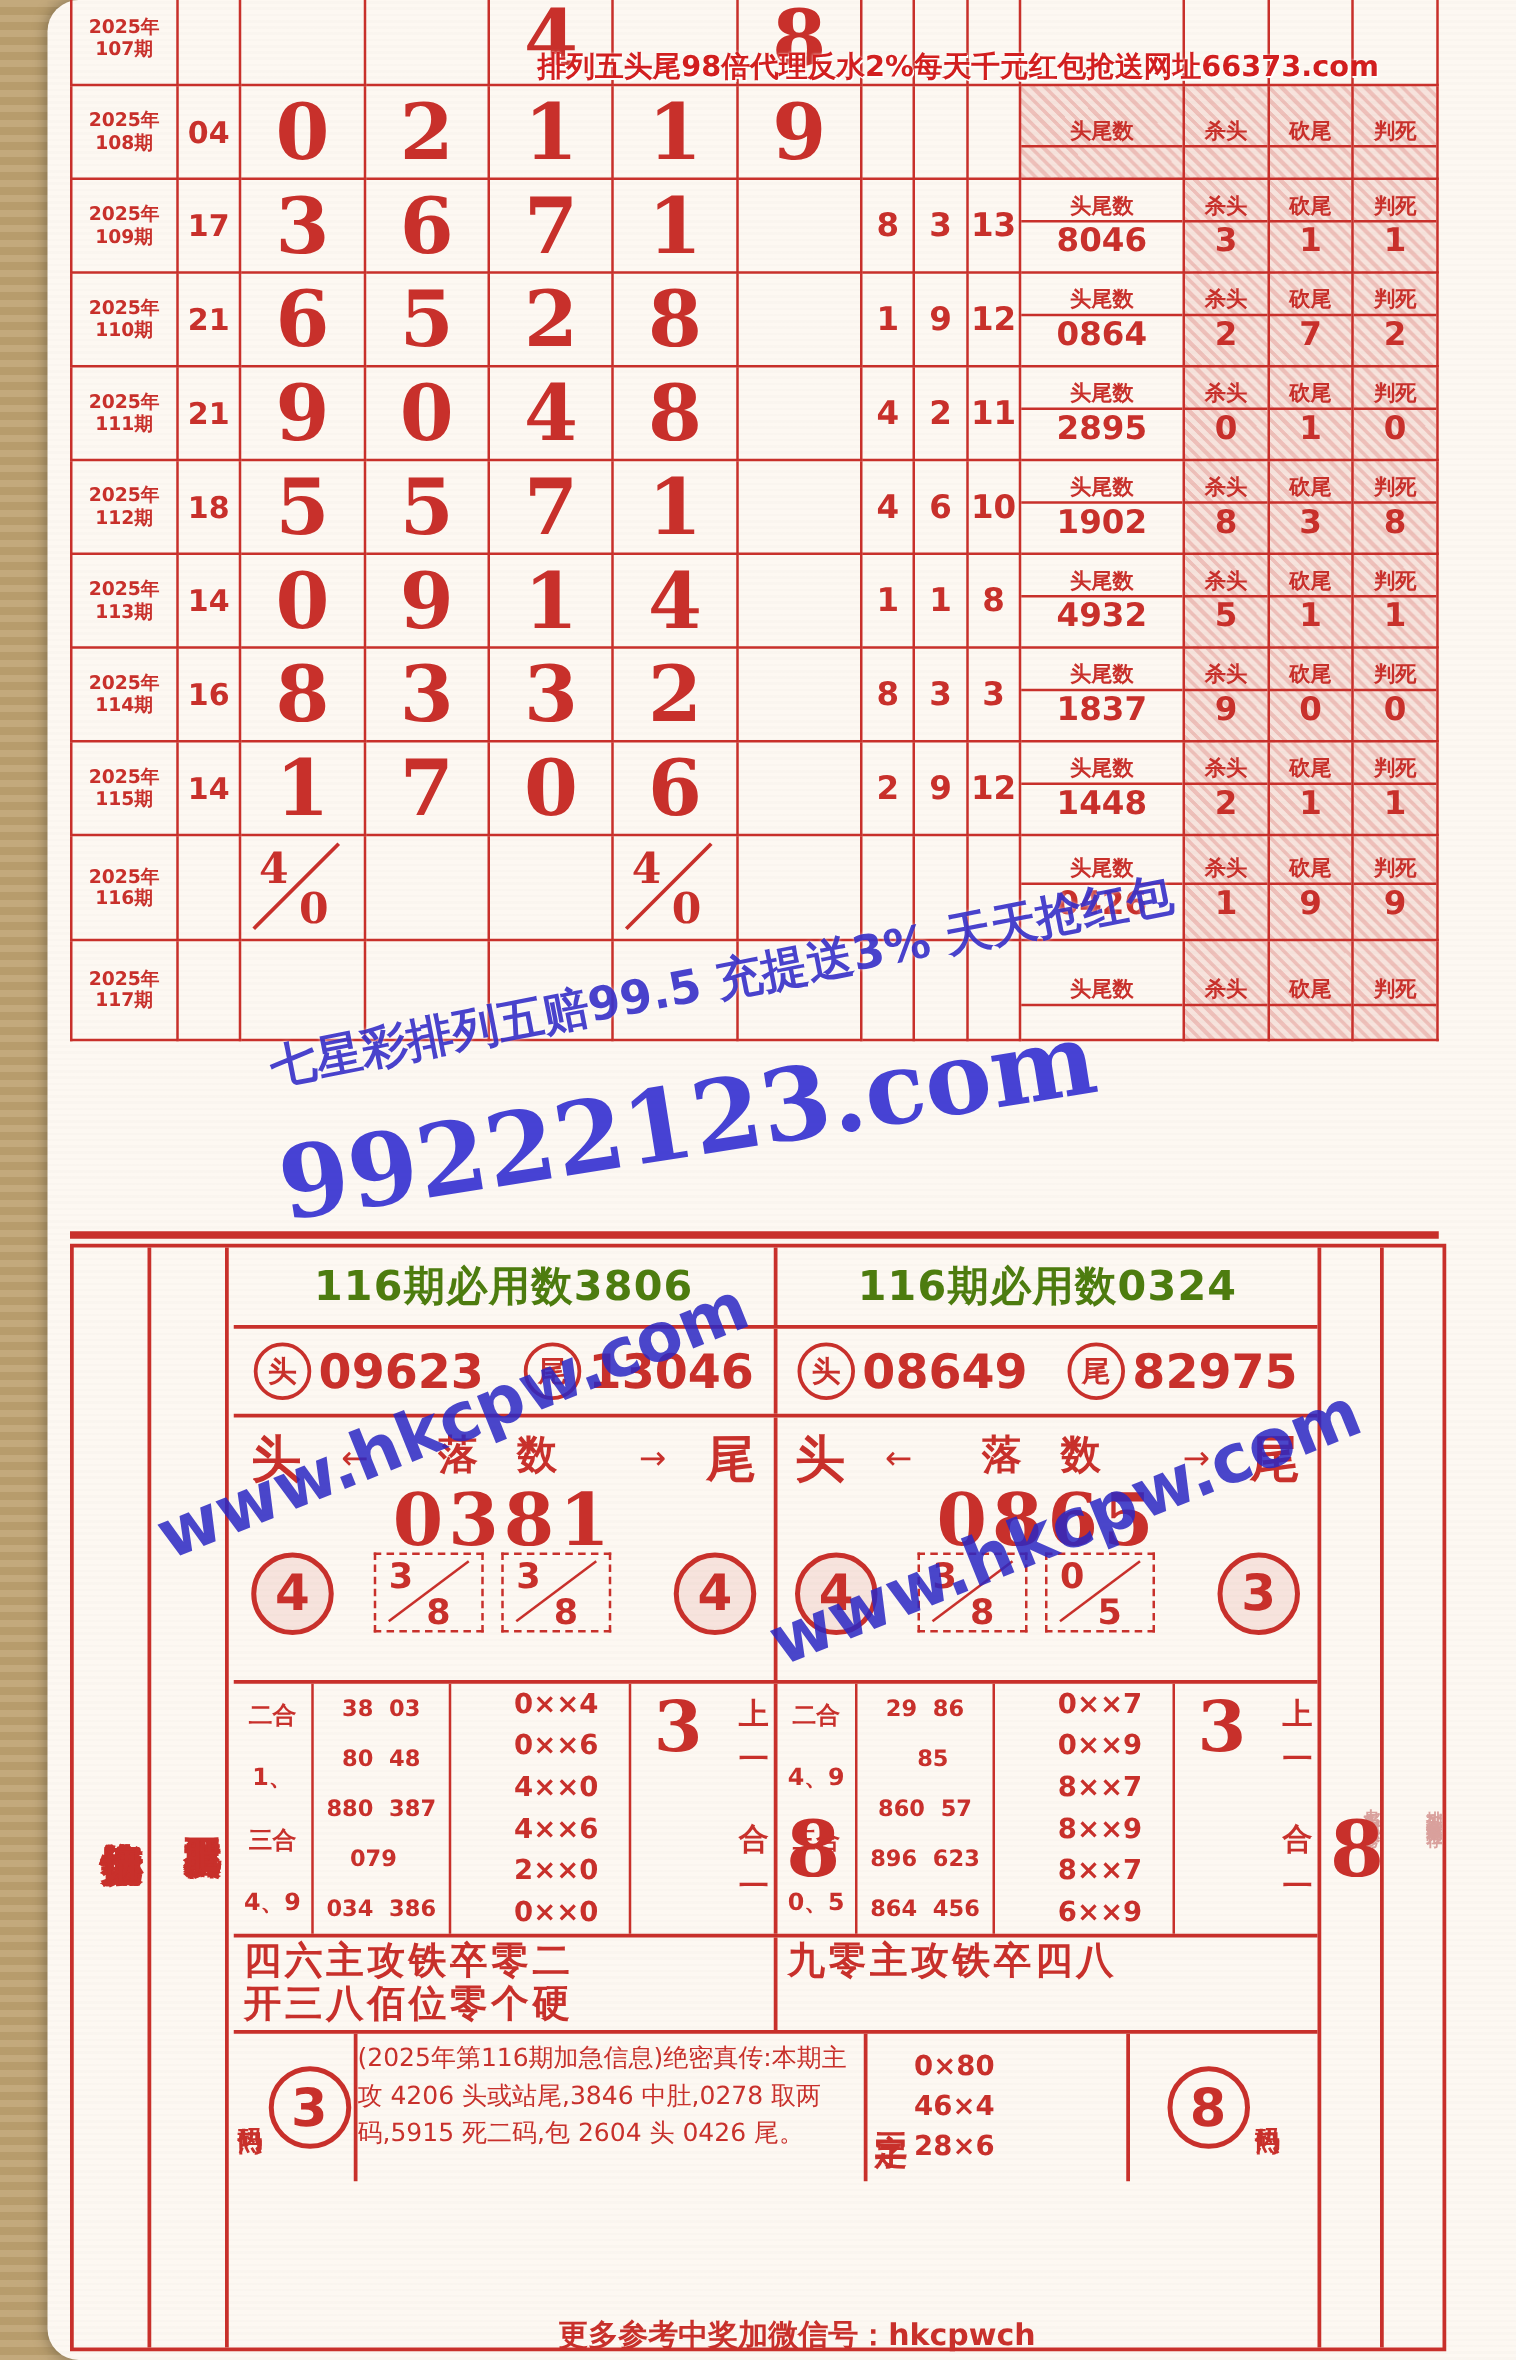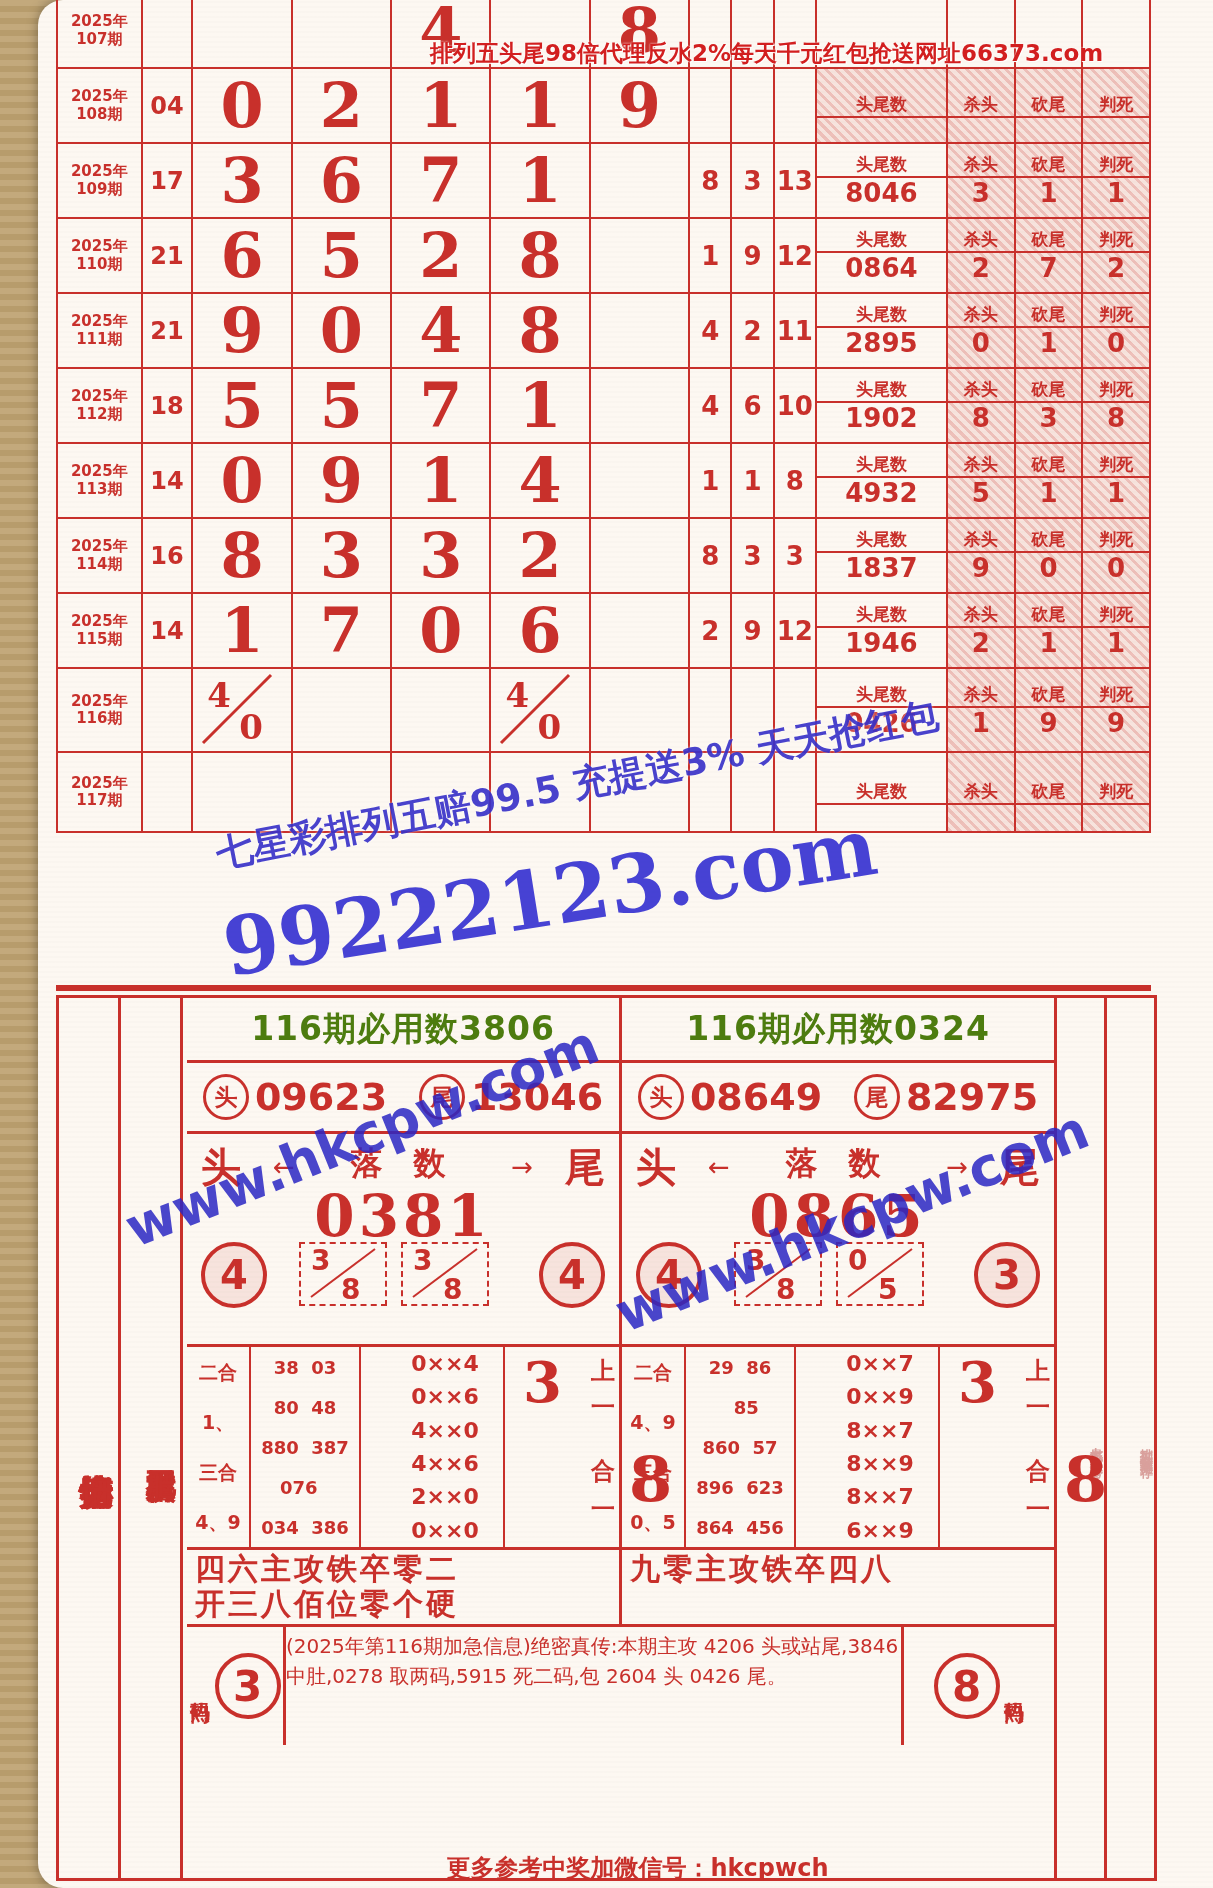--- a/index.html
+++ b/index.html
@@ -463,21 +463,21 @@
         <td class="c-big">7</td>
         <td class="c-big">0</td>
         <td class="c-big">6</td>
         <td class="c-big"></td>
         <td class="c-s">2</td>
         <td class="c-s">9</td>
         <td class="c-s">12</td>
         <td class="c-hw">
           <div class="kcell">
               <div class="khead">头尾数</div>
-              <div class="kval">1946</div>
+              <div class="kval">1448</div>
             </div>
         </td>
         <td class="c-k kstamp">
           <div class="kcell">
               <div class="khead">杀头</div>
               <div class="kval">2</div>
             </div>
         </td>
         <td class="c-k kstamp">
           <div class="kcell">
@@ -687,21 +687,21 @@
           <div class="colHe">
             <div>二合</div>
             <div>1、</div>
             <div>三合</div>
             <div>4、9</div>
           </div>
           <div class="colPairs">
             <div><span>38</span>&nbsp;&nbsp;<span>03</span></div>
             <div><span>80</span>&nbsp;&nbsp;<span>48</span></div>
             <div><span>880</span>&nbsp;&nbsp;<span>387</span></div>
-            <div><span>076</span>&nbsp;&nbsp;<span></span></div>
+            <div><span>079</span>&nbsp;&nbsp;<span></span></div>
             <div><span>034</span>&nbsp;&nbsp;<span>386</span></div>
           </div>
           <div class="colMul">
             <div>0××4</div>
             <div>0××6</div>
             <div>4××0</div>
             <div>4××6</div>
             <div>2××0</div>
             <div>0××0</div>
           </div>
@@ -756,20 +756,28 @@
           <div>九零主攻铁卒四八</div>
         </div>
       </div>
 
       <div class="rowF">
         <div class="fLeft">
           <span class="hotlbl">热门码</span>
           <span class="hotcirc">3</span>
         </div>
         <div class="fMid">(2025年第116期加急信息)绝密真传:本期主攻 4206 头或站尾,3846 中肚,0278 取两码,5915 死二码,包 2604 头 0426 尾。</div>
+        <div class="fRight">
+          <span class="sanzi">三字定</span>
+          <span class="mulcol">
+            <div>0×80</div>
+            <div>46×4</div>
+            <div>28×6</div>
+          </span>
+        </div>
         <div class="fRight2">
           <span class="hotcirc">8</span>
           <span class="hotlbl">热门码</span>
         </div>
       </div>
 
     </div>
   </div>
 
   <div class="footer">更多参考中奖加微信号：hkcpwch</div>

